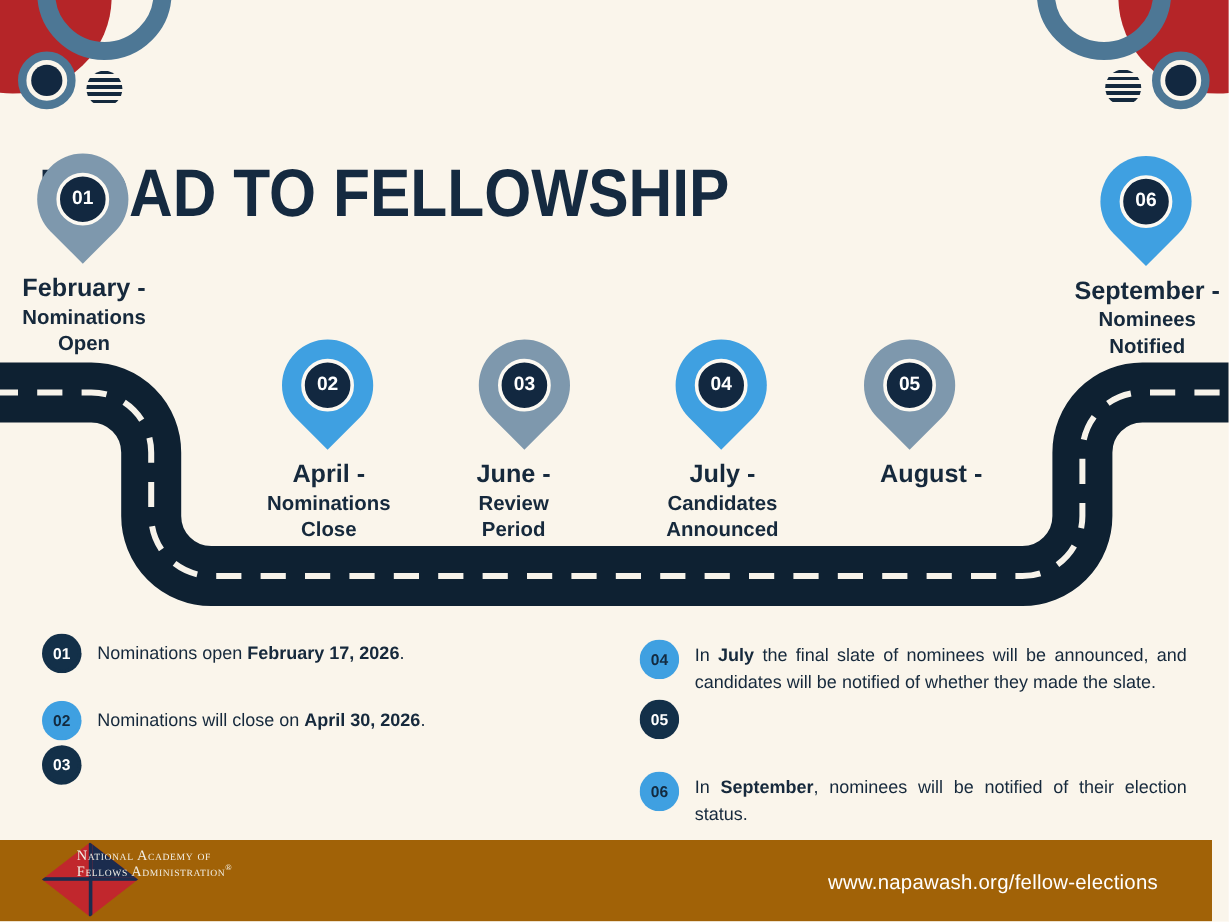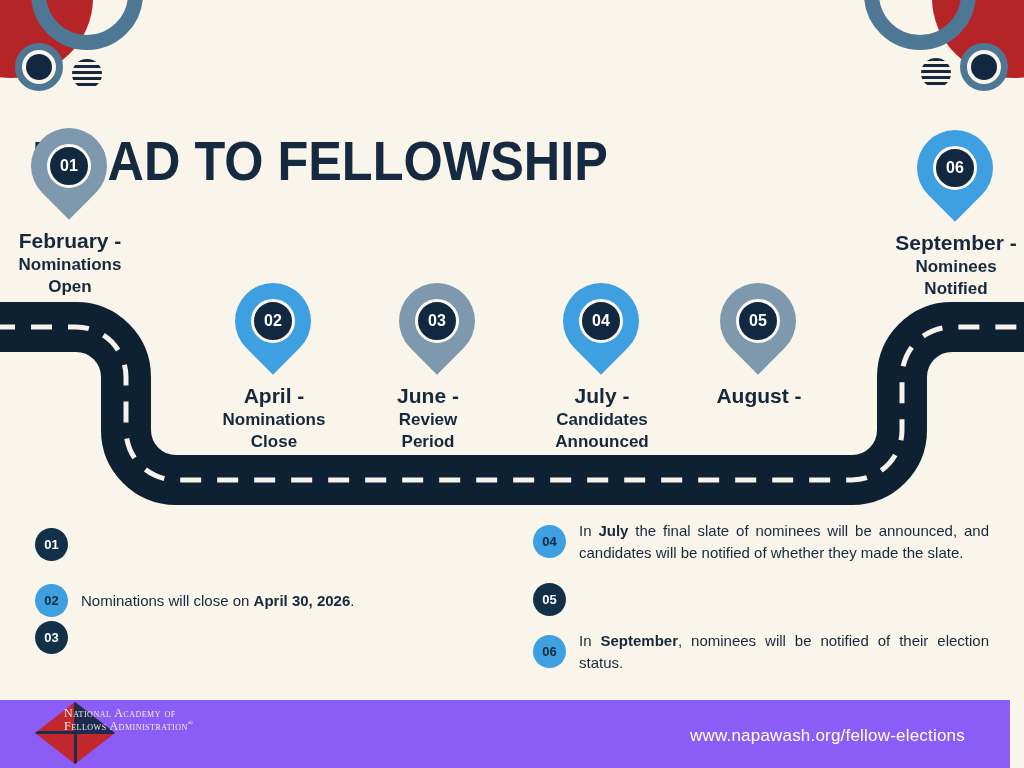--- a/index.html
+++ b/index.html
@@ -38,24 +38,24 @@
   .pin-label{position:absolute;width:160px;text-align:center;font-weight:bold;color:#16293C;}
   .pin-label .month{font-size:21px;line-height:1.25;}
   .pin-label .sub{font-size:17px;line-height:1.28;white-space:pre-line;}
   
   .detail{position:absolute;display:flex;gap:13px;align-items:center;}
   .badge{flex:0 0 auto;width:27px;height:27px;border-radius:50%;
     display:flex;align-items:center;justify-content:center;font-weight:bold;font-size:13px;}
   .badge.navy{background:#133049;color:#fff;border:3px dotted #133049;}
   .badge.blue{background:#3FA0E1;color:#132A3F;border:3px dotted #3FA0E1;}
   .detail p{margin:0;font-size:15px;line-height:1.45;color:#16293C;}
-  .detail.just p{text-align:justify;}
+  .detail.just p{text-align:justify;margin-top:16px;}
   .detail .b{font-weight:bold;}
   
-  .footer{position:absolute;left:0;top:700px;width:1010px;height:68px;background:#8b5cf6;}
+  .footer{position:absolute;left:0;top:700px;width:1010px;height:68px;background:#a16207;}
   .logo-diamond{position:absolute;left:35px;top:2px;width:80px;height:62px;
     clip-path:polygon(50% 0,100% 50%,50% 100%,0 50%);background:#C1272D;}
   .logo-diamond .lh{position:absolute;left:0;right:0;top:29px;height:3px;background:#1B2C4E;}
   .logo-diamond .lv{position:absolute;top:0;bottom:0;left:39px;width:3px;background:#1B2C4E;}
   .logo-diamond .tr{position:absolute;left:42px;top:0;right:0;height:29px;background:#1B2C4E;}
   .logo-text{position:absolute;left:64px;top:7px;font-family:"Liberation Serif",serif;
     font-variant:small-caps;font-size:12px;line-height:1.1;letter-spacing:.5px;color:#F2EFE6;}
   .logo-text sup{font-size:7px;}
   .footer-url{position:absolute;left:690px;top:26px;width:320px;text-align:left;
     color:#FFFFFF;font-size:17px;letter-spacing:.2px;}
@@ -133,40 +133,41 @@
     <div class="sub">Candidates
 Announced</div>
   </div>
 
   <div class="pin steel" style="left:720px;top:283px;">
     <div class="pin-shape"></div>
     <div class="pin-num">
         <span>05</span>
       </div>
   </div>
-  <div class="pin-label" style="left:679px;top:383px;">
+  <div class="pin-label" style="left:696px;top:383px;">
     <div class="month">August -</div>
   </div>
 
   <div class="pin blue" style="left:917px;top:130px;">
     <div class="pin-shape"></div>
     <div class="pin-num">
         <span>06</span>
       </div>
   </div>
   <div class="pin-label" style="left:876px;top:230px;">
     <div class="month">September -</div>
     <div class="sub">Nominees
 Notified</div>
   </div>
 
   <div class="detail" style="left:35px;top:528px;width:452px;">
     <div class="badge navy">
         <span>01</span>
       </div>
+    <p><span>Nominations open </span><span class="b">February 17, 2026</span><span>.</span></p>
   </div>
   <div class="detail" style="left:35px;top:584px;width:452px;">
     <div class="badge blue">
         <span>02</span>
       </div>
     <p><span>Nominations will close on </span><span class="b">April 30, 2026</span><span>.</span></p>
   </div>
   <div class="detail just" style="left:35px;top:621px;width:452px;">
     <div class="badge navy">
         <span>03</span>

